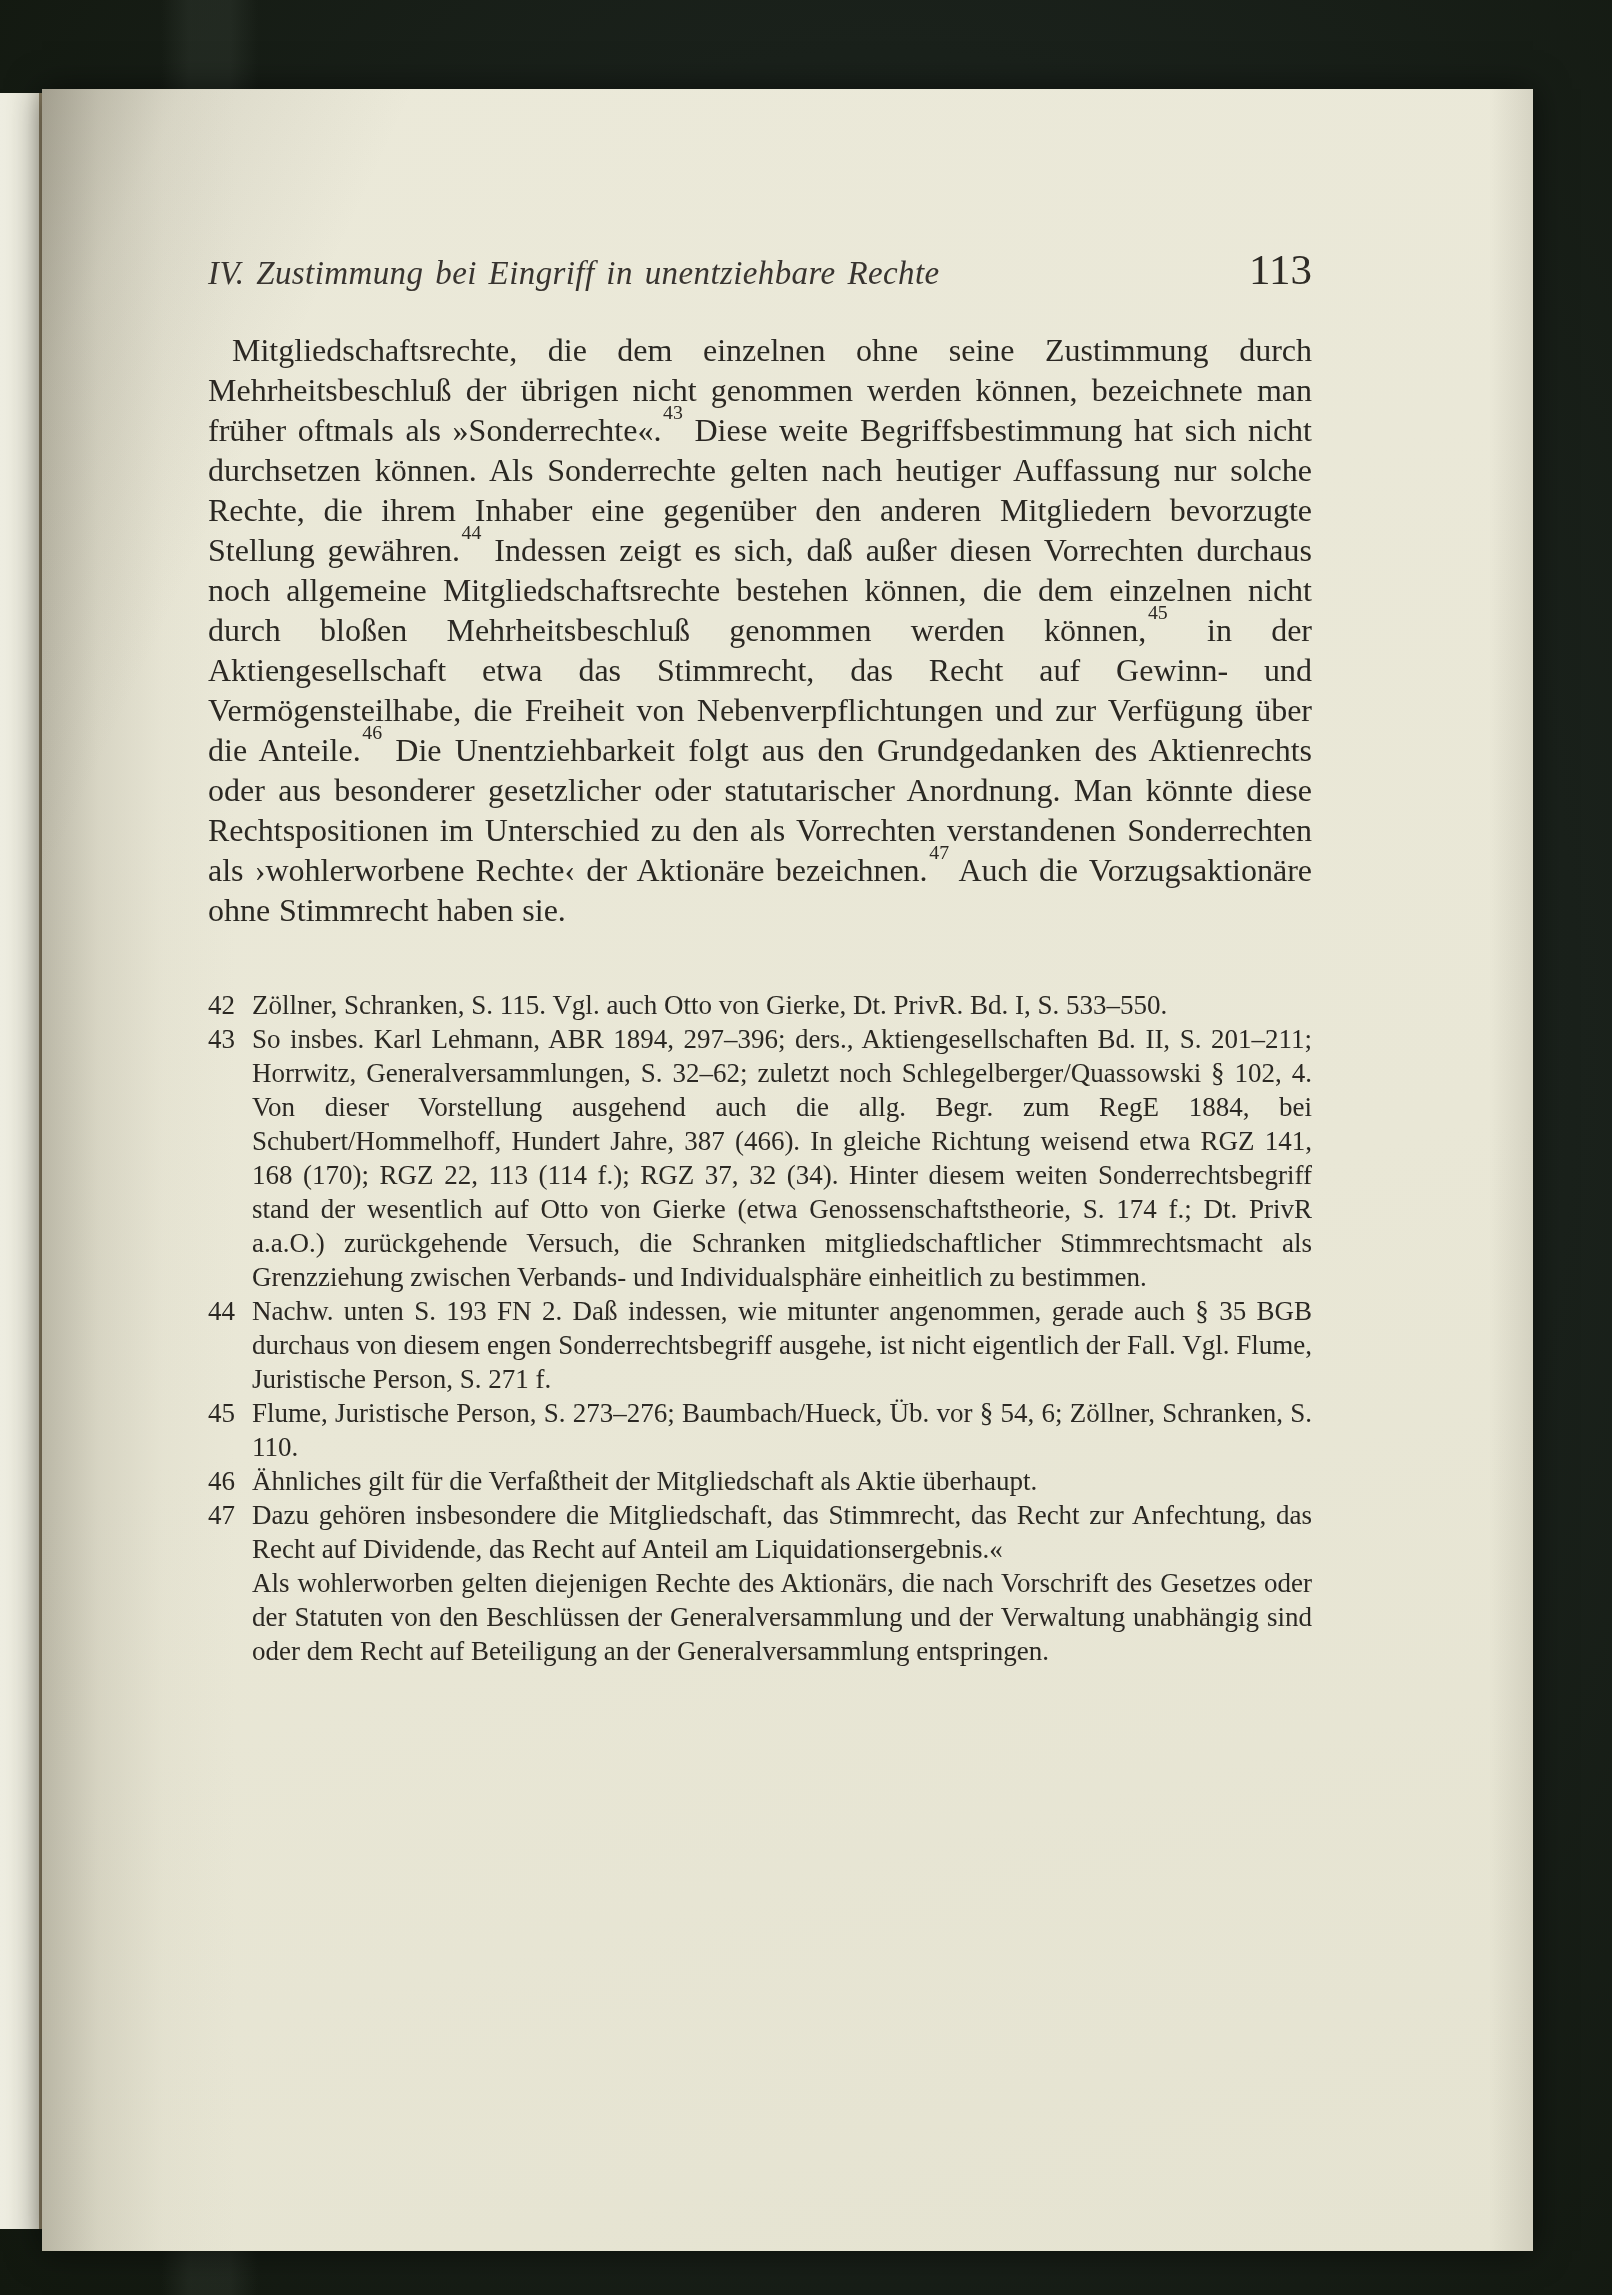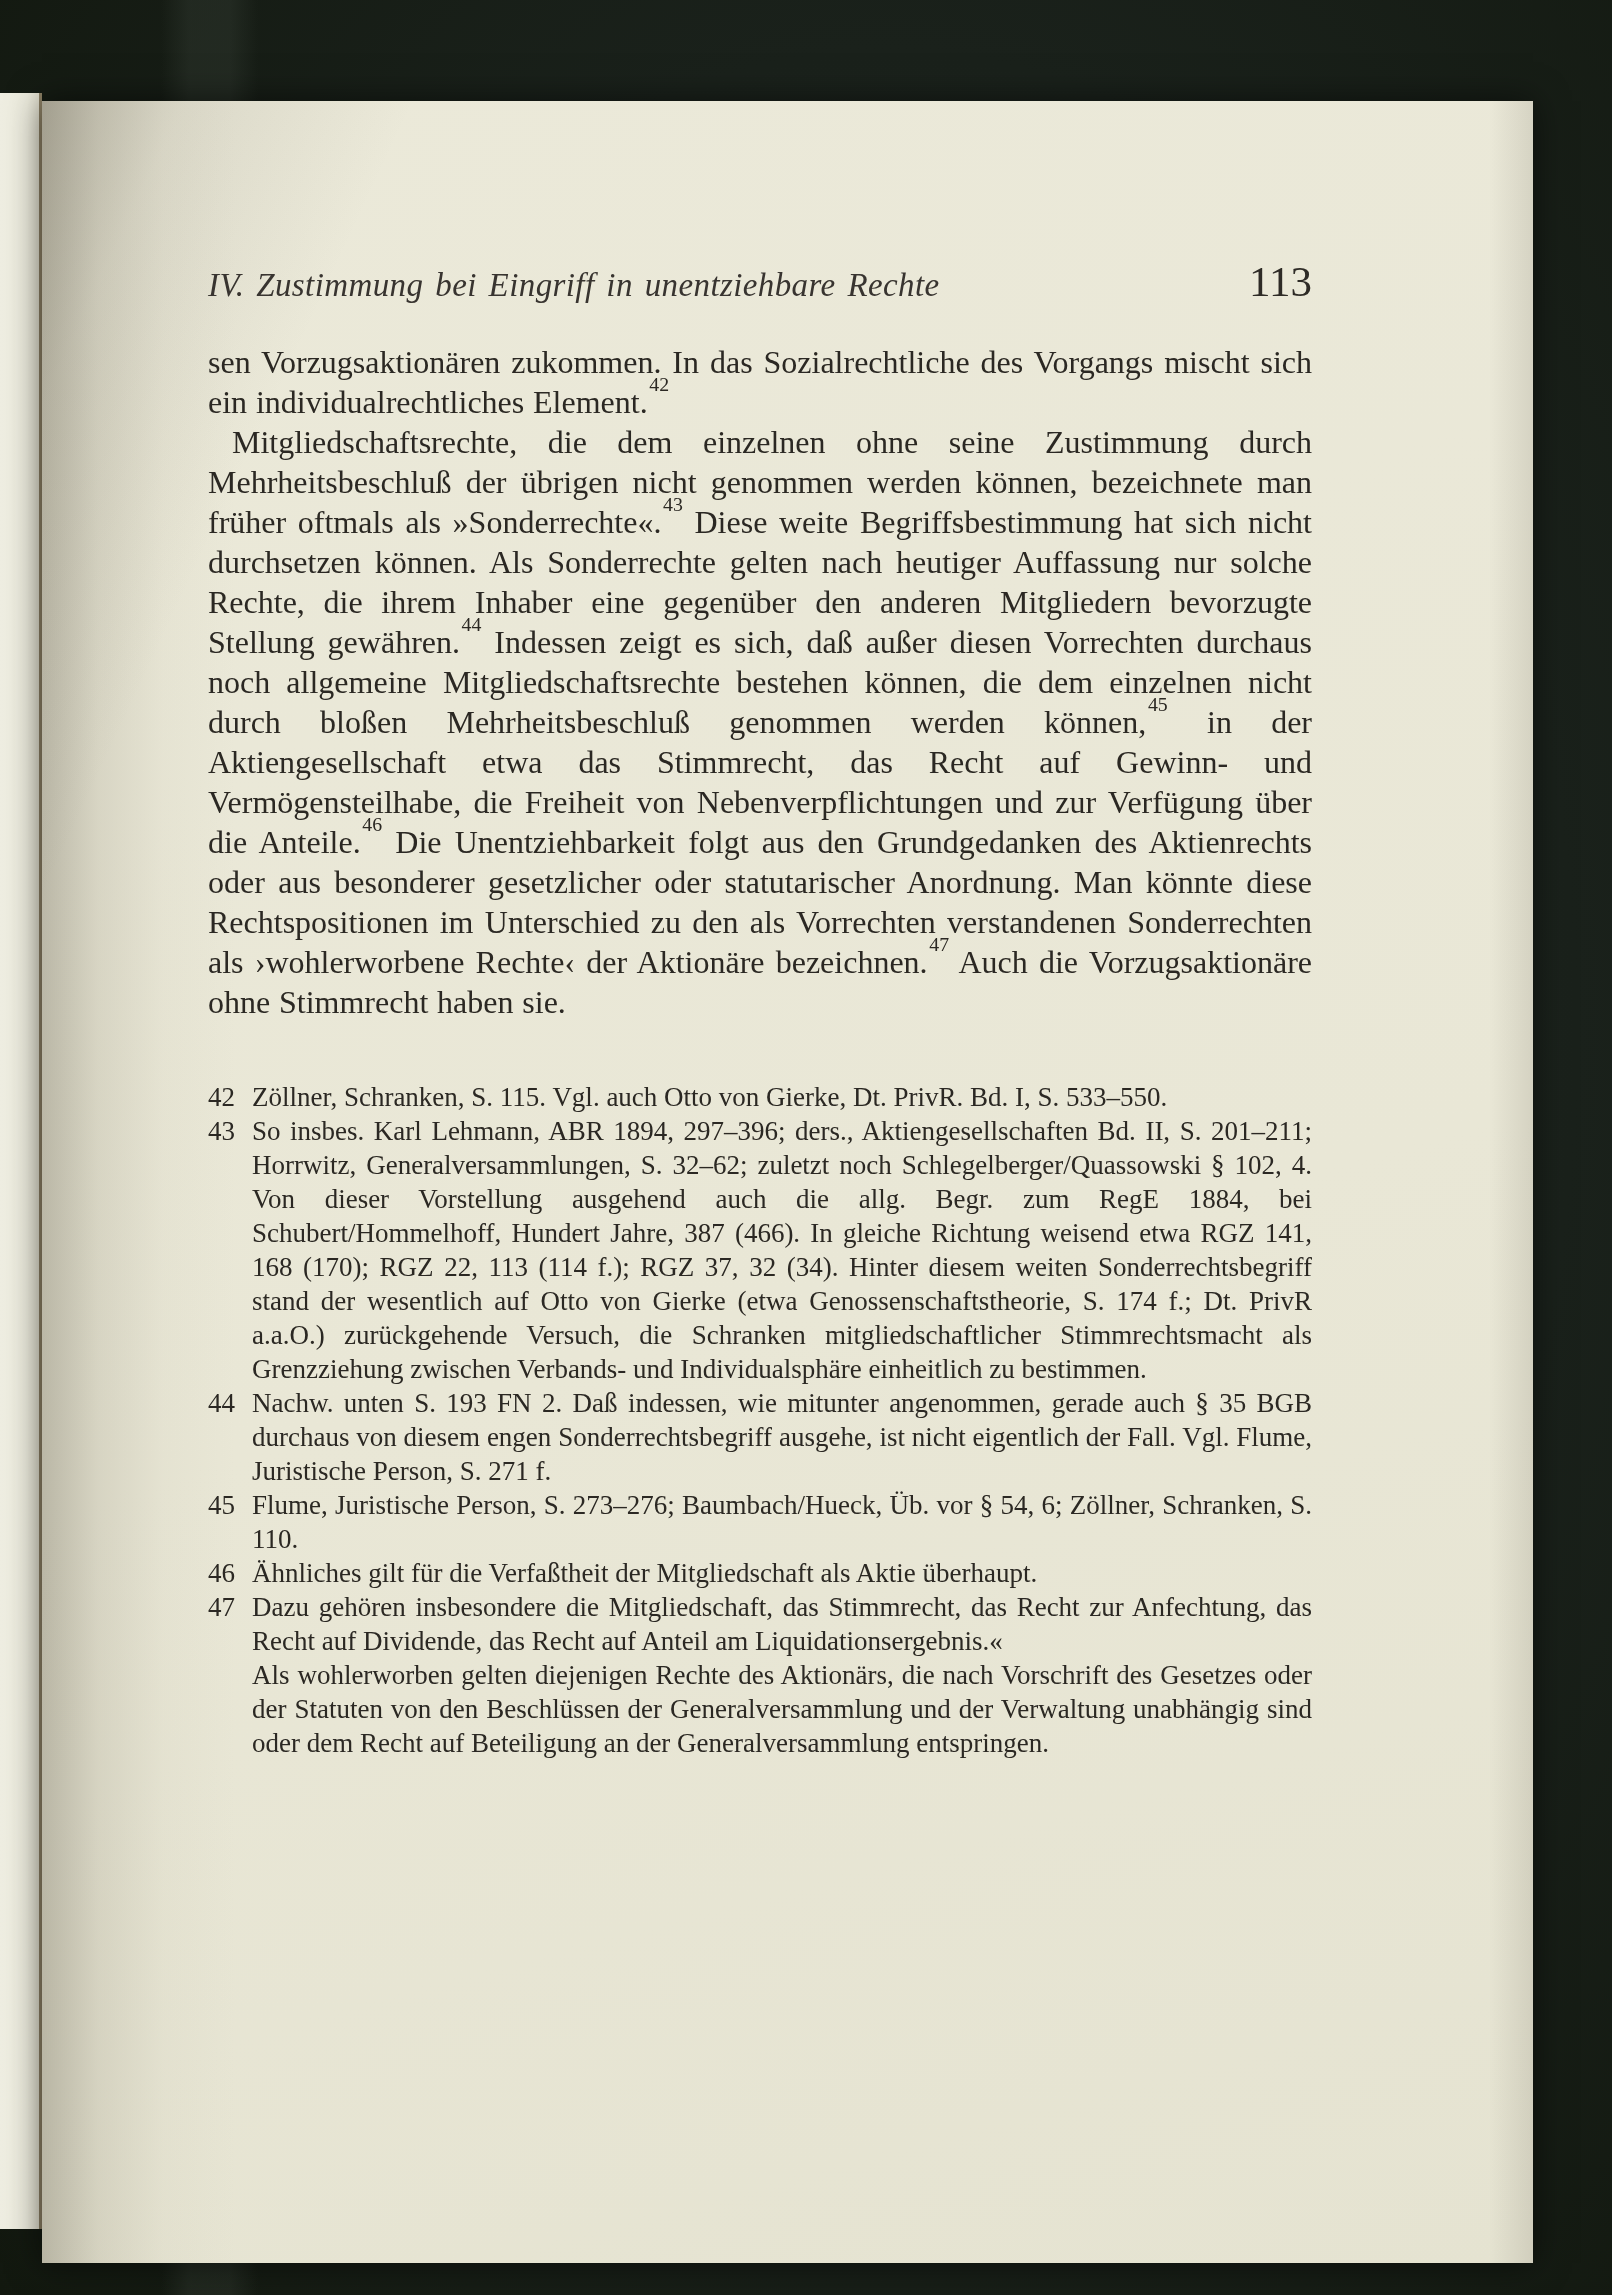--- a/index.html
+++ b/index.html
@@ -17,21 +17,21 @@
   }
 
   
   .edge-sliver {
     position:absolute; left:0; top:93px; width:39px; height:2136px;
     background: linear-gradient(to right, #efeee2 0%, #ecebdd 70%, #e2e0d0 100%);
     border-right: 3.2px solid #8d8165;
   }
 
   .page {
-    position:absolute; left:42px; top:101px; width:1491px; height:2162px;
+    position:absolute; left:42px; top:89px; width:1491px; height:2162px;
     background:
       linear-gradient(115deg, rgba(105,100,85,0.30) 0px, rgba(105,100,85,0.12) 129px, rgba(0,0,0,0) 339px),
       linear-gradient(to right, rgba(110,105,88,0.38) 0px, rgba(150,145,125,0.22) 56px, rgba(190,186,166,0.10) 121px, rgba(0,0,0,0) 193px),
       linear-gradient(to left, rgba(95,90,75,0.15) 0px, rgba(0,0,0,0) 44px),
       linear-gradient(165deg, #ebe9d9 0%, #e9e7d6 55%, #e5e3d1 100%);
     box-shadow: 0 0 32px rgba(0,0,0,0.55);
   }
 
   .content {
     position:absolute; left:166px; top:161px; width:1104px;
@@ -75,21 +75,20 @@
 
 <div class="page">
   <div class="content">
 
     <div class="page-header">
       <span class="section-title">IV. Zustimmung bei Eingriff in unentziehbare Rechte</span>
       <span class="page-number">113</span>
     </div>
 
     <div class="body-text">
-      <p>sen Vorzugsaktionären zukommen. In das Sozialrechtliche des Vorgangs mischt sich ein individualrechtliches Element.<sup class="fnref">42</sup></p>
       <p class="indented">Mitgliedschaftsrechte, die dem einzelnen ohne seine Zustimmung durch Mehrheitsbeschluß der übrigen nicht genommen werden können, bezeichnete man früher oftmals als »Sonderrechte«.<sup class="fnref">43</sup> Diese weite Begriffsbestimmung hat sich nicht durchsetzen können. Als Sonderrechte gelten nach heutiger Auffassung nur solche Rechte, die ihrem Inhaber eine gegenüber den anderen Mitgliedern bevorzugte Stellung gewähren.<sup class="fnref">44</sup> Indessen zeigt es sich, daß außer diesen Vorrechten durchaus noch allgemeine Mitgliedschaftsrechte bestehen können, die dem einzelnen nicht durch bloßen Mehrheitsbeschluß genommen werden können,<sup class="fnref">45</sup> in der Aktiengesellschaft etwa das Stimmrecht, das Recht auf Gewinn- und Vermögensteilhabe, die Freiheit von Nebenverpflichtungen und zur Verfügung über die Anteile.<sup class="fnref">46</sup> Die Unentziehbarkeit folgt aus den Grundgedanken des Aktienrechts oder aus besonderer gesetzlicher oder statutarischer Anordnung. Man könnte diese Rechtspositionen im Unterschied zu den als Vorrechten verstandenen Sonderrechten als ›wohlerworbene Rechte‹ der Aktionäre bezeichnen.<sup class="fnref">47</sup> Auch die Vorzugsaktionäre ohne Stimmrecht haben sie.</p>
     </div>
 
     <div class="footnotes">
 
       <div class="footnote">
         <span class="fn-num">42</span>
         <div class="fn-body">
           <p>Zöllner, Schranken, S. 115. Vgl. auch Otto von Gierke, Dt. PrivR. Bd. I, S. 533–550.</p>
         </div>

